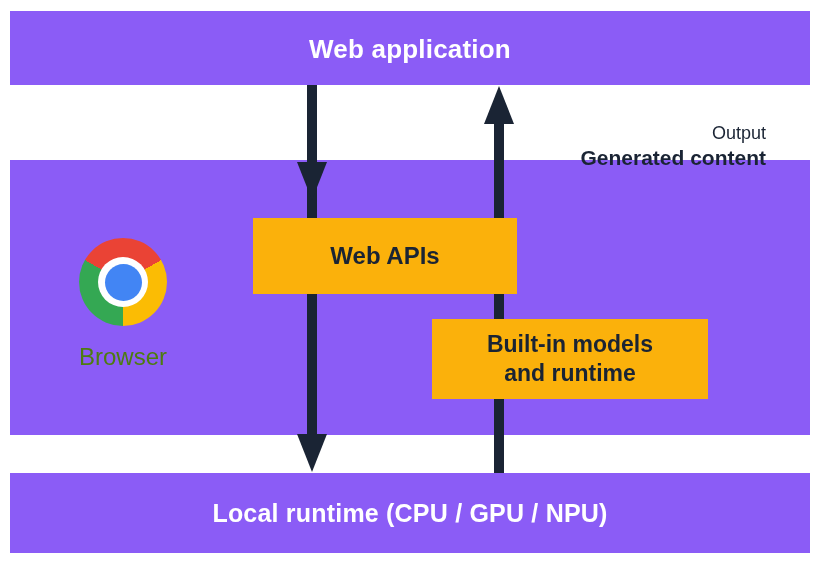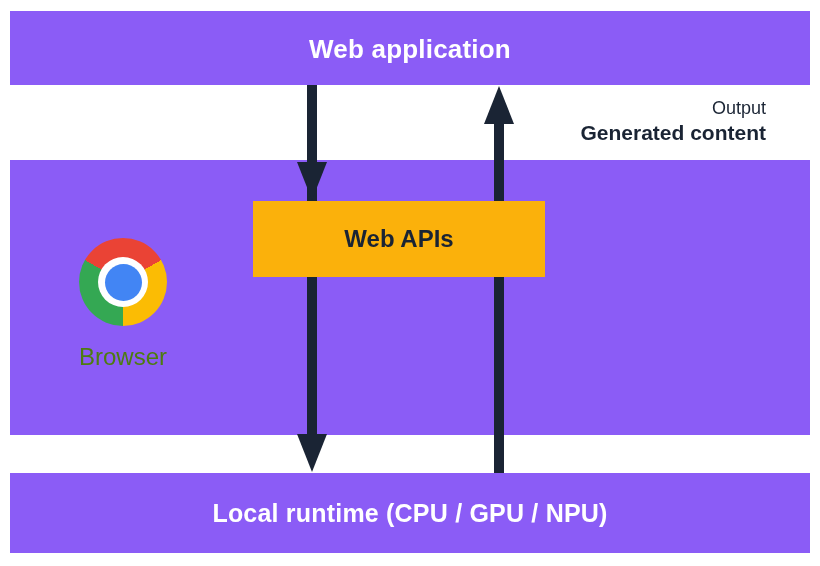--- a/index.html
+++ b/index.html
@@ -41,21 +41,21 @@
   
   .io-label {
     position: absolute;
     top: 96px;
     color: #1a2434;
     z-index: 1;
   }
   .io-label .io-line1 { font-size: 18px; line-height: 24px; }
   .io-label .io-line2 { font-size: 21px; line-height: 25px; font-weight: bold; }
   .io-input  { left: 112px; text-align: left; }
-  .io-output { right: 54px; text-align: right; }
+  .io-output { right: 54px; text-align: right; margin-top: 25px; }
 
   
   .arrow-shaft {
     position: absolute;
     width: 10px;
     background: #1a2434;
     z-index: 1;
   }
   .shaft-down { left: 307px; top: 85px;  height: 360px; }
   .shaft-up   { left: 494px; top: 115px; height: 358px; }
@@ -80,22 +80,22 @@
     color: #1a2434;
     font-weight: bold;
     display: flex;
     flex-direction: column;
     align-items: center;
     justify-content: center;
     text-align: center;
     z-index: 2;
   }
   .box-web-apis {
-    left: 253px; top: 201px;
-    width: 292px; height: 76px;
+    left: 253px; top: 218px;
+    width: 264px; height: 76px;
     font-size: 24px;
   }
   .box-builtin {
     left: 432px; top: 319px;
     width: 276px; height: 80px;
     font-size: 23px;
     line-height: 29px;
   }
 
   
@@ -165,18 +165,22 @@
   <div class="chrome-logo">
     <div class="chrome-ring">
       <div class="chrome-core"></div>
     </div>
   </div>
   <div class="browser-label">Browser</div>
 
   <div class="yellow-box box-web-apis">
     <div>Web APIs</div>
   </div>
+  <div class="yellow-box box-builtin">
+    <div>Built-in models</div>
+    <div>and runtime</div>
+  </div>
 
   <div class="band band-bottom">
     <div class="band-title">Local runtime (CPU / GPU / NPU)</div>
   </div>
 
 </div>
 
 </body></html>

